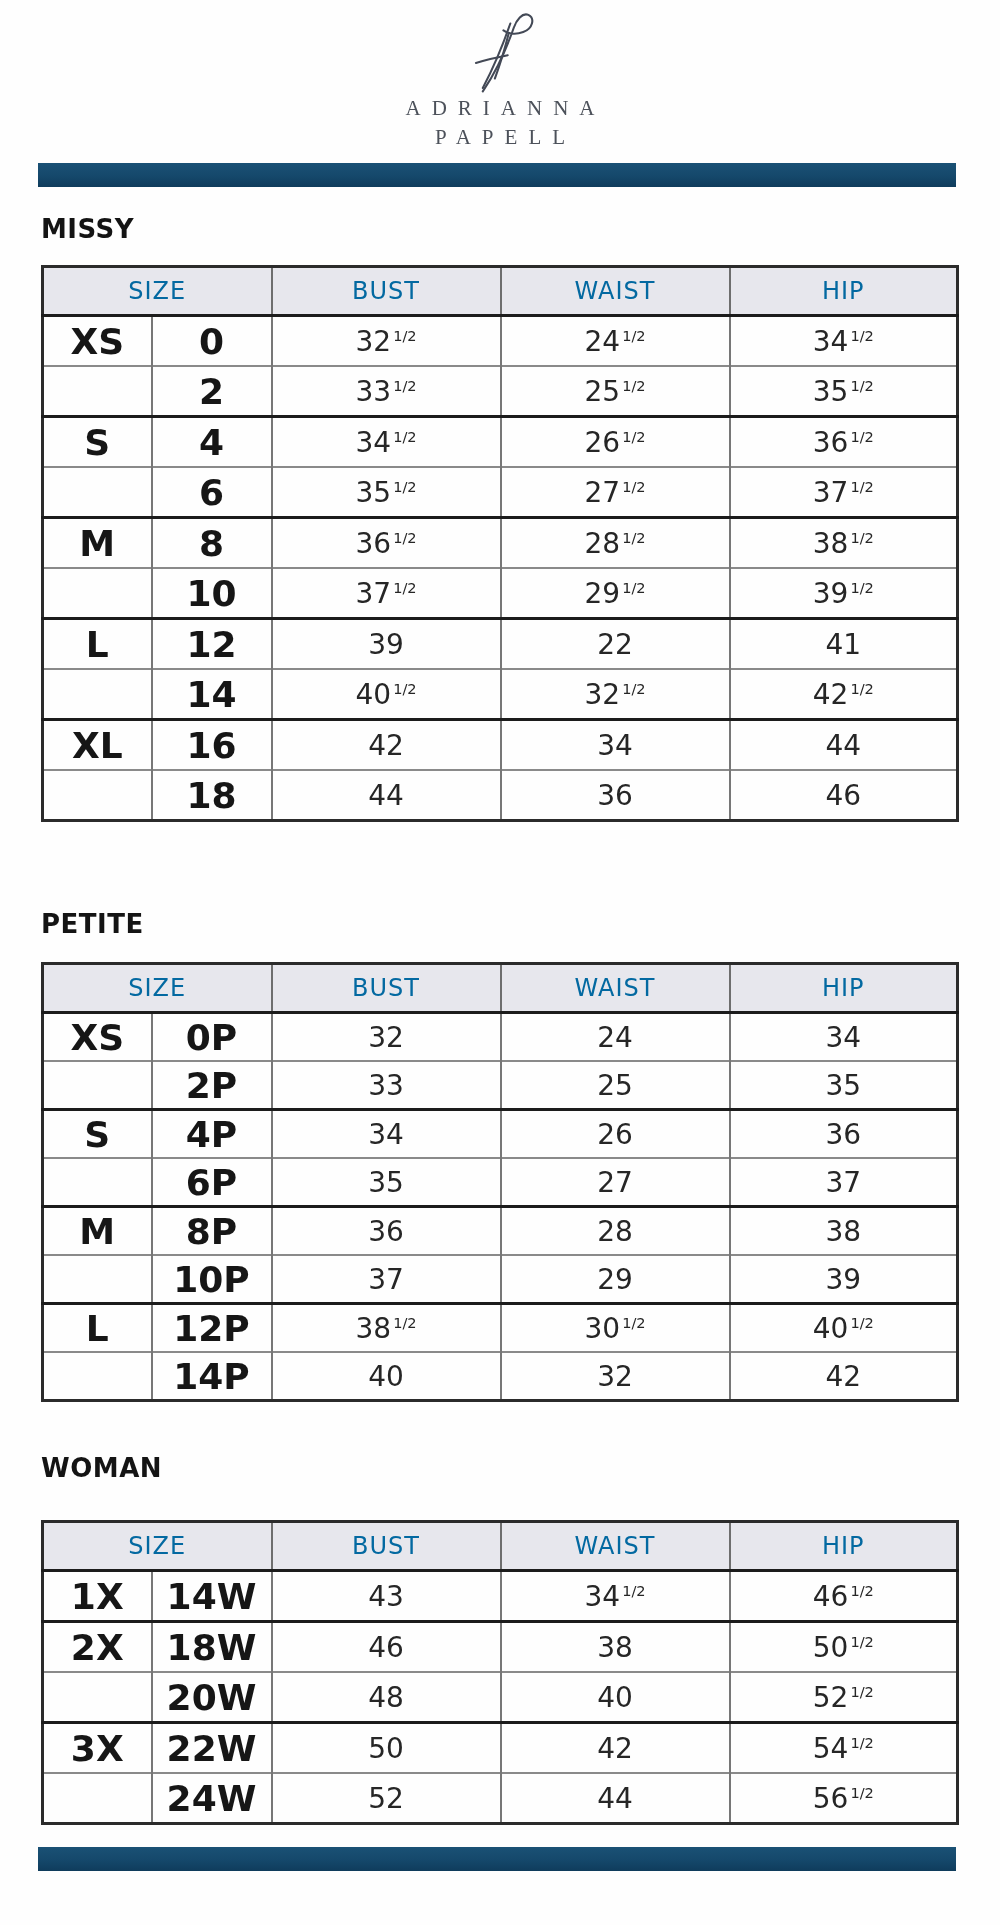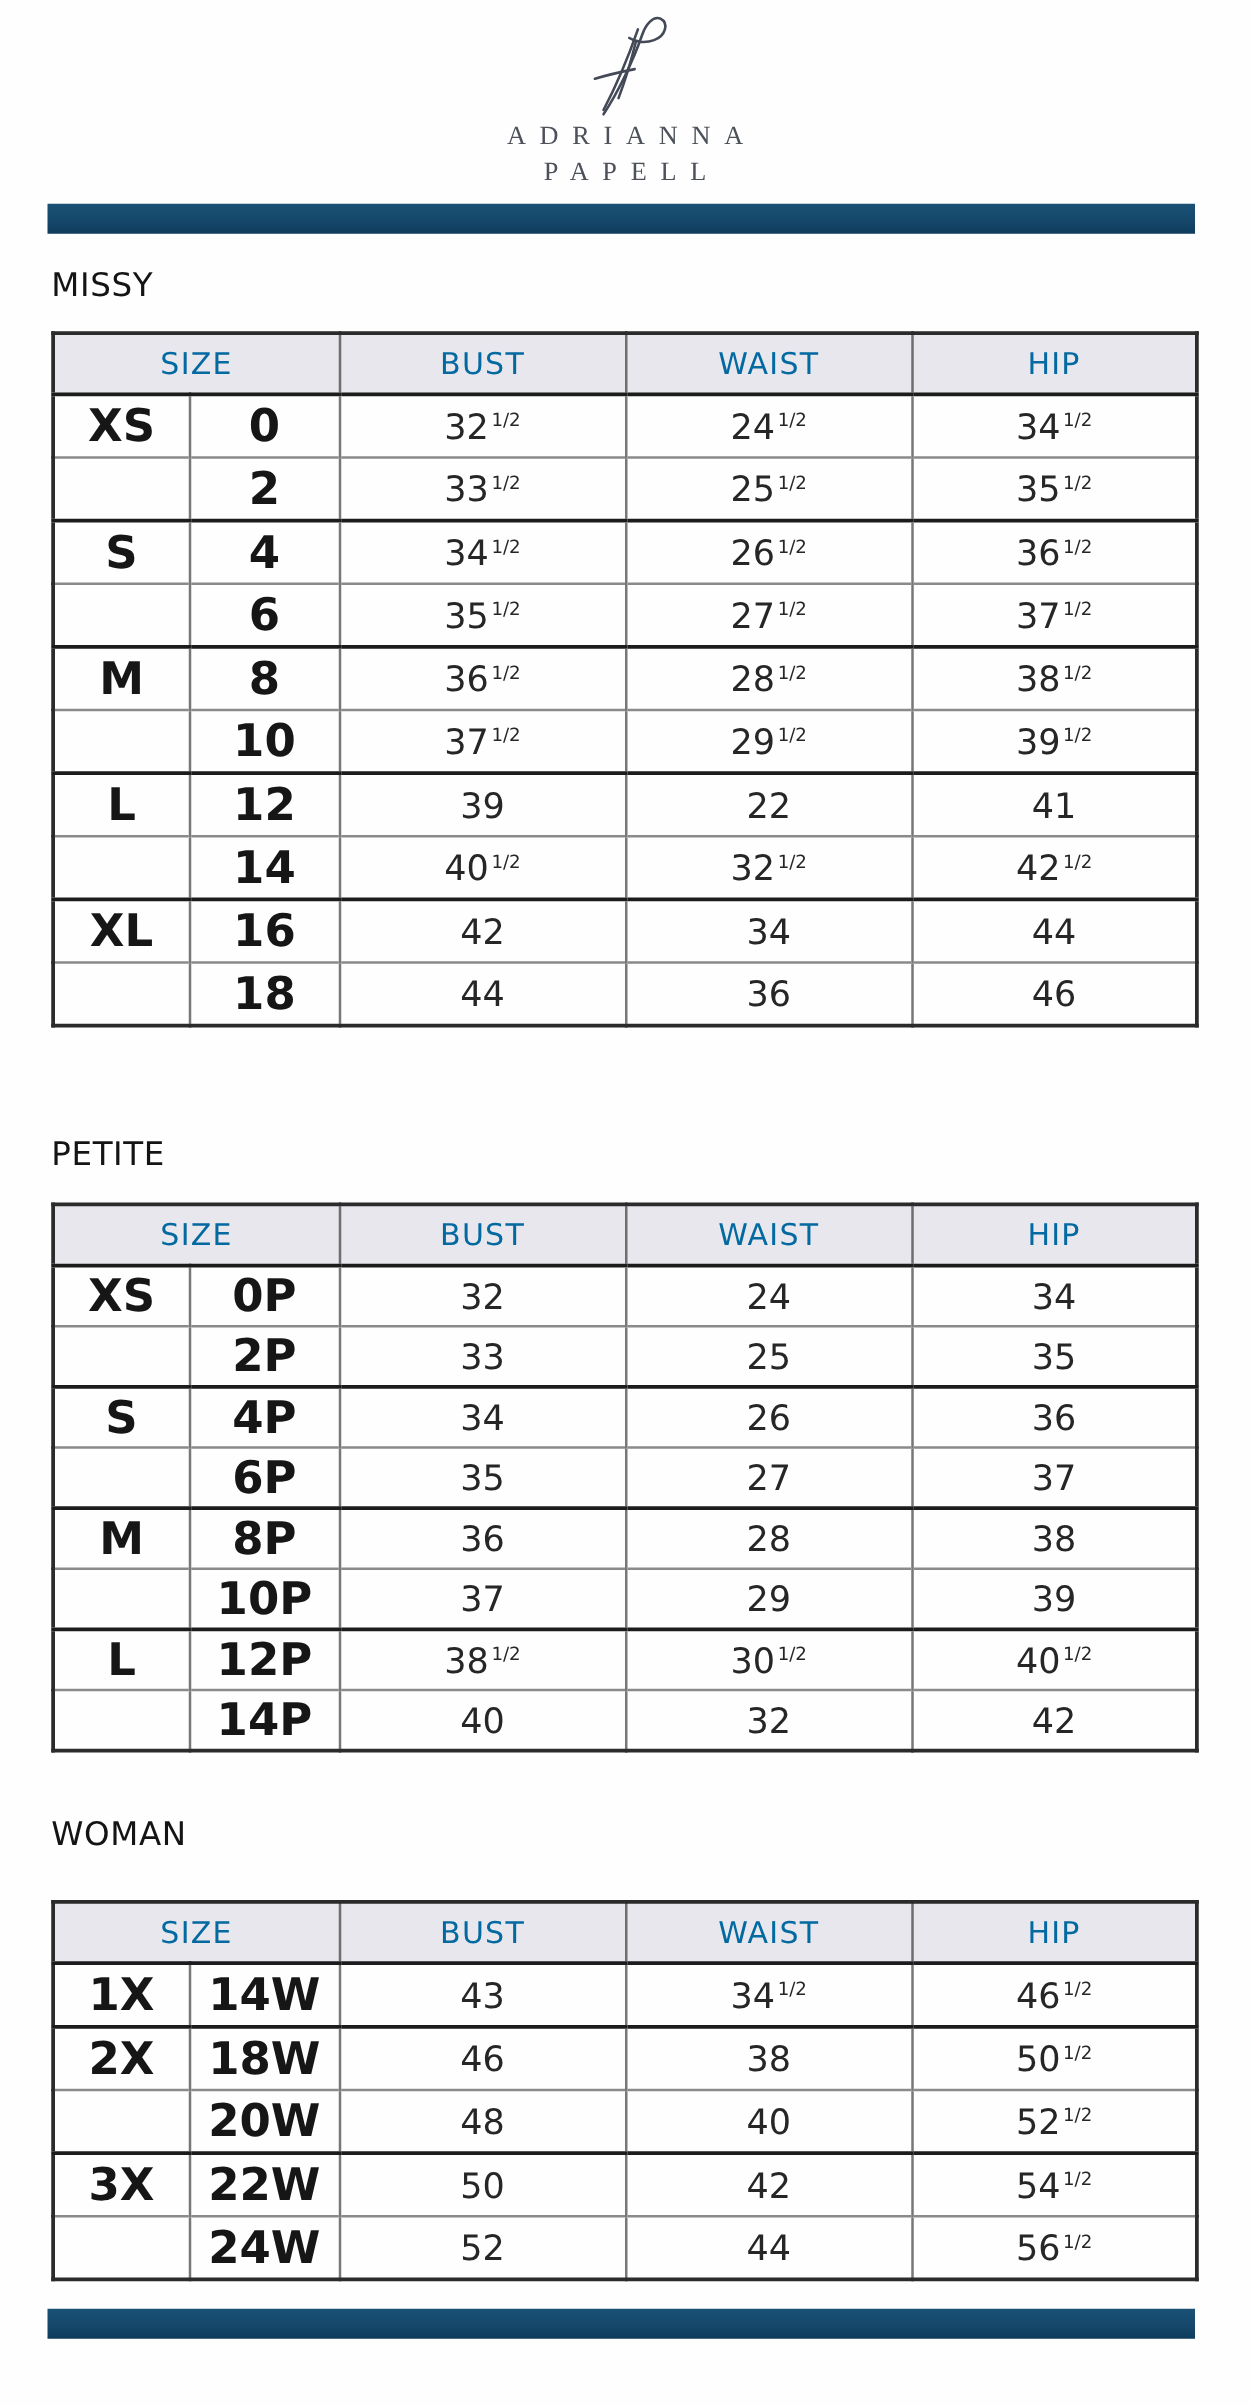--- a/index.html
+++ b/index.html
@@ -33,21 +33,21 @@
     margin-right:44px;
     background:linear-gradient(180deg, #1a5175 0%, var(--accent-bar, #15486B) 55%, #0f3c5c 100%);
   }
   .bar-top { margin-top:15px; }
   .bar-bottom { margin-top:22px; }
 
   
   .section-title {
     margin:0 0 0 41px;
     font-size:26px;
-    font-weight:400;
+    font-weight:700;
     letter-spacing:0.5px;
     color:#141414;
     line-height:32px;
   }
   .sec-missy  .section-title { margin-top:26px; }
   .sec-petite .section-title { margin-top:86px; }
   .sec-woman  .section-title { margin-top:50px; }
 
   table.size-table {
     border-collapse:collapse;

